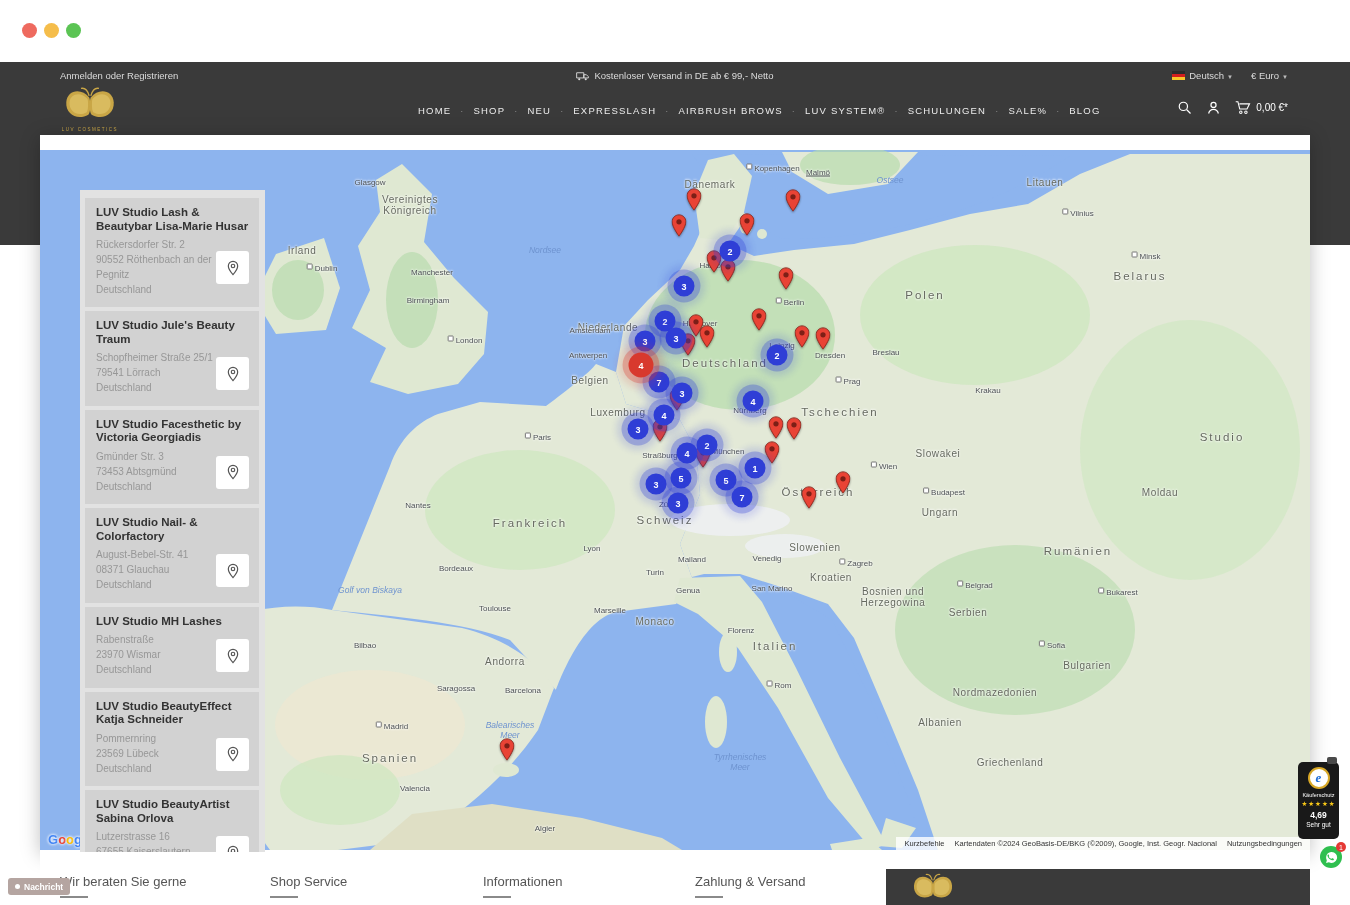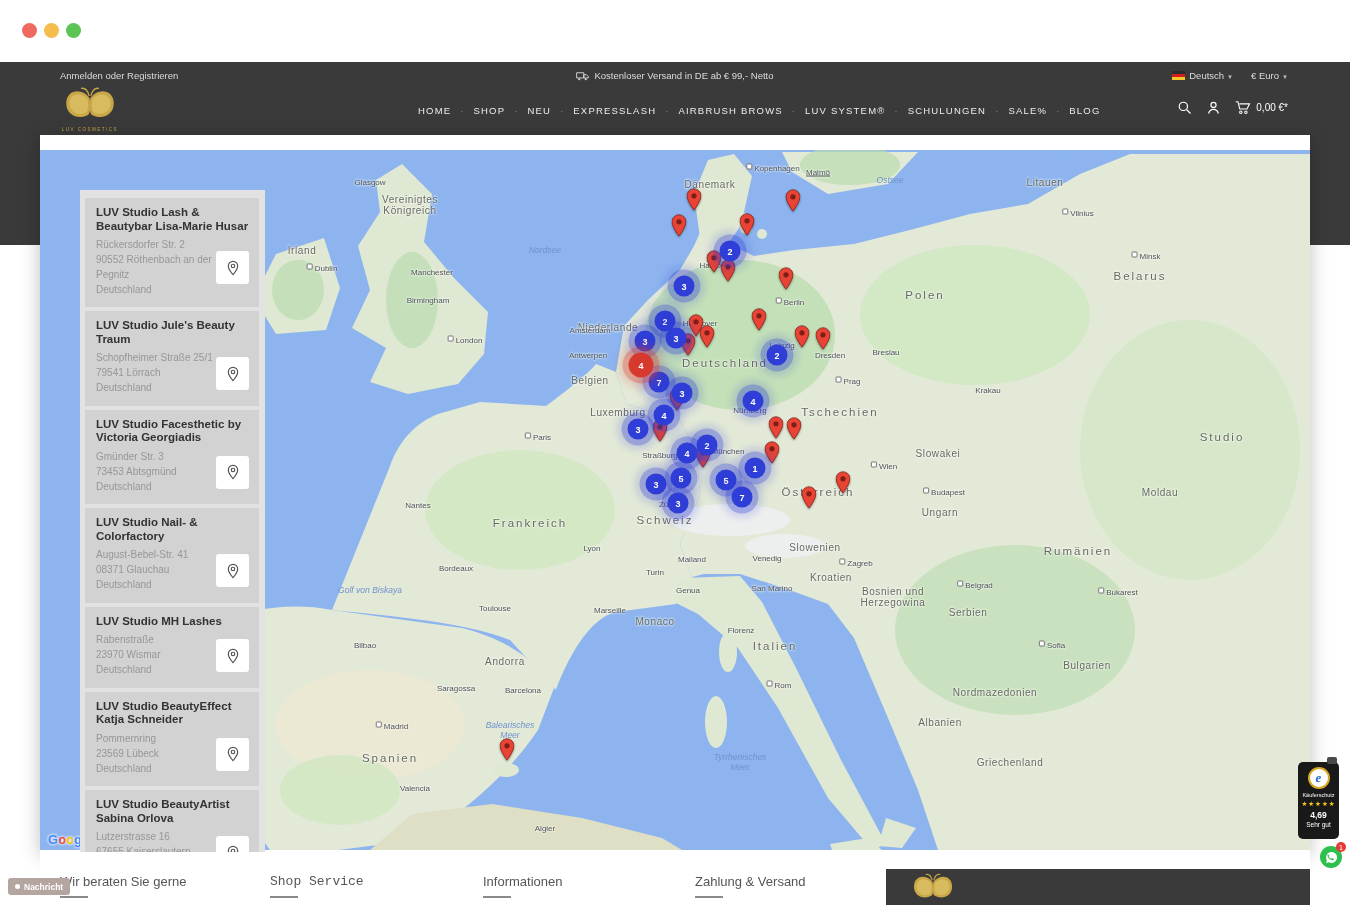--- a/index.html
+++ b/index.html
@@ -405,20 +405,25 @@
         <div class="cluster" style="left: 647px; top: 303px;">4</div>
         <div class="cluster" style="left: 616px; top: 334px;">3</div>
         <div class="cluster" style="left: 641px; top: 328px;">5</div>
         <div class="cluster" style="left: 686px; top: 330px;">5</div>
         <div class="cluster" style="left: 638px; top: 353px;">3</div>
         <div class="cluster" style="left: 702px; top: 347px;">7</div>
         <div class="cluster" style="left: 715px; top: 318px;">1</div>
         <div class="cluster red" style="left: 601px; top: 215px;">4</div>
       </div>
     <div class="glogo" id="glogo"><span style="color: rgb(66, 133, 244);">G</span><span style="color: rgb(234, 67, 53);">o</span><span style="color: rgb(251, 188, 5);">o</span><span style="color: rgb(66, 133, 244);">g</span><span style="color: rgb(52, 168, 83);">l</span><span style="color: rgb(234, 67, 53);">e</span></div>
+    <div class="attrib">
+      <span>Kurzbefehle</span>
+      <span>Kartendaten ©2024 GeoBasis-DE/BKG (©2009), Google, Inst. Geogr. Nacional</span>
+      <span>Nutzungsbedingungen</span>
+    </div>
   </div>
 
   <div class="sidebar">
     <div class="store-list" id="store-list">
         <div class="store-card">
           <div class="store-name">LUV Studio Lash &amp; Beautybar Lisa-Marie Husar</div>
           <div class="addr-row">
             <div class="store-addr">
               <div>Rückersdorfer Str. 2</div>
               <div>90552 Röthenbach an der Pegnitz</div>
@@ -549,21 +554,21 @@
 </div>
 
 <div class="chat-badge">
   <span class="chat-dot"></span>
   <span>Nachricht</span>
 </div>
 
 <div class="footer">
   <div id="fcols">
       <div class="fcol" style="left: 20px;">Wir beraten Sie gerne<i></i></div>
-      <div class="fcol" style="left: 230px; font-family: Liberation Mono, monospace;">Shop Service<i></i></div>
+      <div class="fcol" style="left: 230px;">Shop Service<i></i></div>
       <div class="fcol" style="left: 443px;">Informationen<i></i></div>
       <div class="fcol" style="left: 655px;">Zahlung &amp; Versand<i></i></div>
     </div>
   <div class="fbox">
     <svg width="42" height="30" viewBox="0 0 64 44">
       <path d="M31,14 C22,2 4,4 3,20 C2,36 18,42 30,35 C33,33 33,18 31,14 Z" fill="#c9a646"></path>
       <path d="M33,14 C42,2 60,4 61,20 C62,36 46,42 34,35 C31,33 31,18 33,14 Z" fill="#c9a646"></path>
       <path d="M29,16 C22,7 8,8 7,20 C6,32 18,38 28,32 C30,30 30,19 29,16 Z" fill="#e5cc74" opacity=".55"></path>
       <path d="M35,16 C42,7 56,8 57,20 C58,32 46,38 36,32 C34,30 34,19 35,16 Z" fill="#e5cc74" opacity=".55"></path>
       <path d="M31,12 C29,5 25,2 21,3 M33,12 C35,5 39,2 43,3" fill="none" stroke="#c9a646" stroke-width="1.6"></path>

